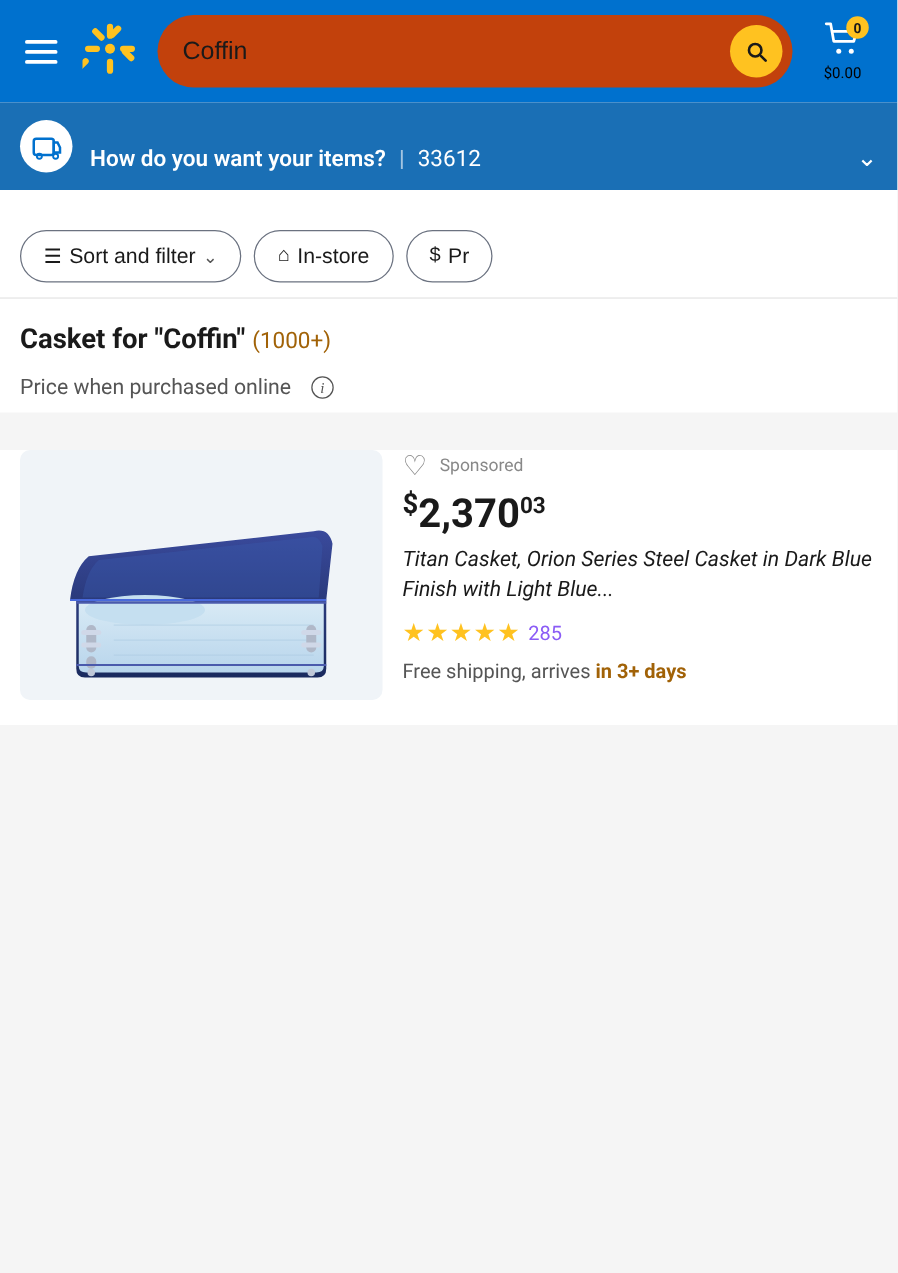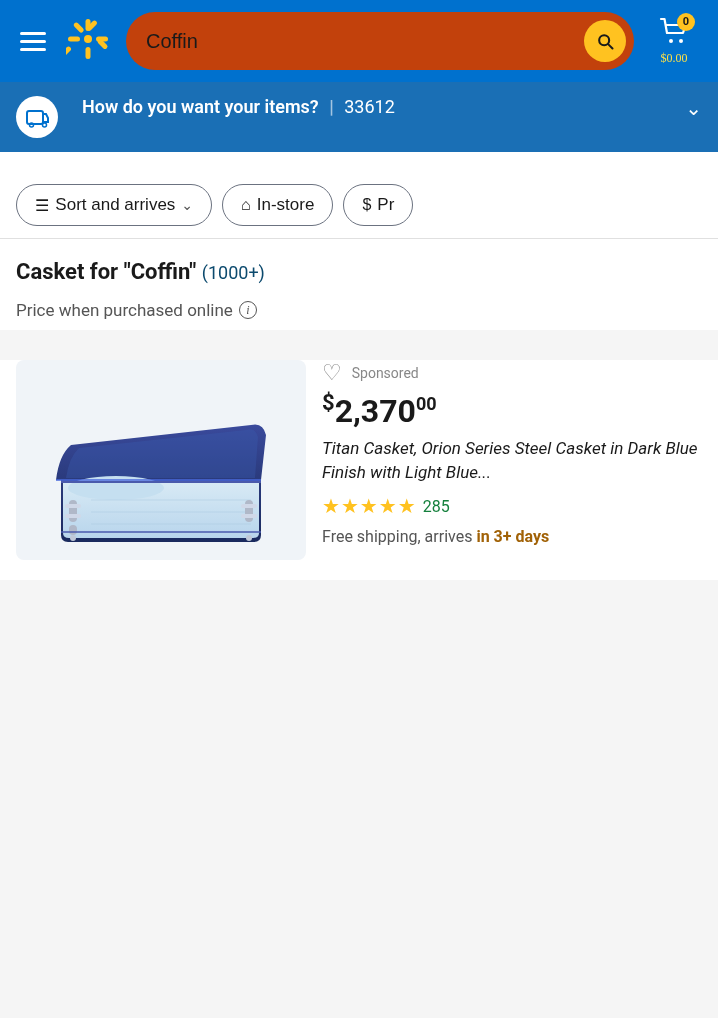--- a/index.html
+++ b/index.html
@@ -96,32 +96,31 @@
       font-weight: 700;
       border-radius: 50%;
       width: 18px;
       height: 18px;
       display: flex;
       align-items: center;
       justify-content: center;
     }
     .cart-price {
       font-size: 12px;
-      color: #fde047;
+      color: #000000;
       margin-top: 2px;
-      font-family: Liberation Serif, serif;
     }
 
     
     .delivery-banner {
       background: #1a6fb5;
       padding: 14px 16px;
       display: flex;
-      align-items: flex-start;
-      gap: 24px;
+      align-items: flex-end;
+      gap: 14px;
     }
     .delivery-icon-circle {
       width: 42px;
       height: 42px;
       background: white;
       border-radius: 50%;
       display: flex;
       align-items: center;
       justify-content: center;
       flex-shrink: 0;
@@ -193,28 +192,28 @@
       font-weight: 700;
       color: #1a1a1a;
       margin-bottom: 8px;
     }
     .results-title .query {
       font-weight: 700;
     }
     .results-count {
       font-size: 18px;
       font-weight: 400;
-      color: #0c4a6e;
+      color: #a16207;
     }
     .price-note {
       font-size: 17px;
       color: #555;
       display: flex;
       align-items: center;
-      gap: 6px;
+      gap: 16px;
       margin-top: 16px;
     }
     .info-icon {
       width: 18px;
       height: 18px;
       border: 1.5px solid #555;
       border-radius: 50%;
       display: inline-flex;
       align-items: center;
       justify-content: center;
@@ -297,21 +296,21 @@
       gap: 6px;
       margin-bottom: 8px;
     }
     .stars {
       color: #ffc220;
       font-size: 20px;
       letter-spacing: 1px;
     }
     .review-count {
       font-size: 16px;
-      color: #15803d;
+      color: #8b5cf6;
     }
     .shipping-info {
       font-size: 16px;
       color: #555;
       line-height: 1.4;
     }
     .shipping-info strong {
       color: #a16207;
     }
   </style>
@@ -385,21 +384,21 @@
     <span class="zip">33612</span>
   </div>
   <div class="chevron-down">⌄</div>
 </div>
 
 <div class="gap-section"></div>
 
 <div class="filter-bar">
   <button class="filter-btn">
     <span class="filter-icon">☰</span>
-    <span>Sort and arrives</span>
+    <span>Sort and filter</span>
     <span class="chevron">⌄</span>
   </button>
   <button class="filter-btn">
     <span class="filter-icon">⌂</span>
     <span>In-store</span>
   </button>
   <button class="filter-btn">
     <span class="filter-icon">$</span>
     <span>Pr</span>
   </button>
@@ -473,21 +472,21 @@
     </div>
   </div>
 
   <div class="product-details-col">
     <div class="sponsored-row">
       <span class="heart-icon">♡</span>
       <span class="sponsored-label">Sponsored</span>
     </div>
 
     <div class="price-row">
-      <span class="price-dollar">$</span><span>2,370</span><span class="price-cents">00</span>
+      <span class="price-dollar">$</span><span>2,370</span><span class="price-cents">03</span>
     </div>
 
     <div class="product-title">Titan Casket, Orion Series Steel Casket in Dark Blue Finish with Light Blue...</div>
 
     <div class="stars-row">
       <span class="stars">★★★★★</span>
       <span class="review-count">285</span>
     </div>
 
     <div class="shipping-info">

